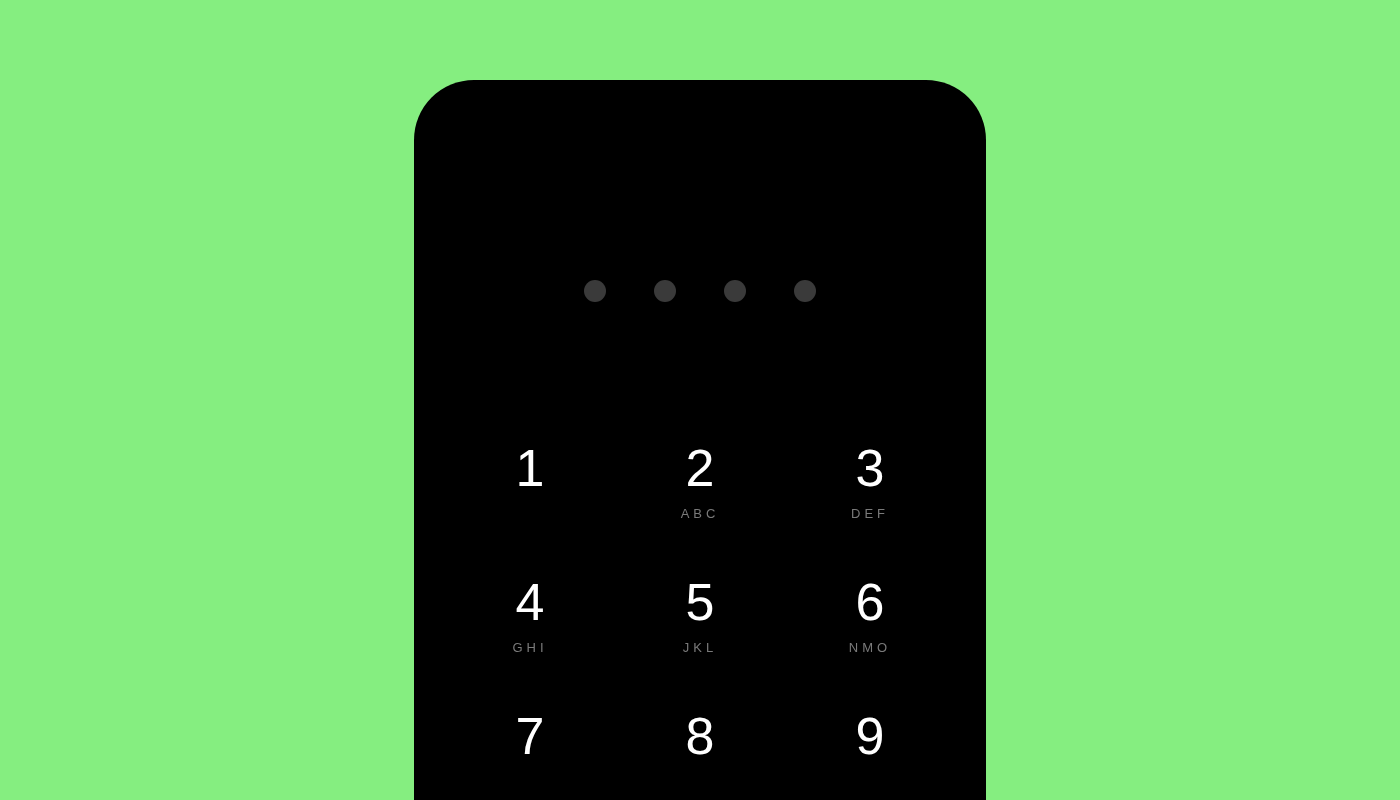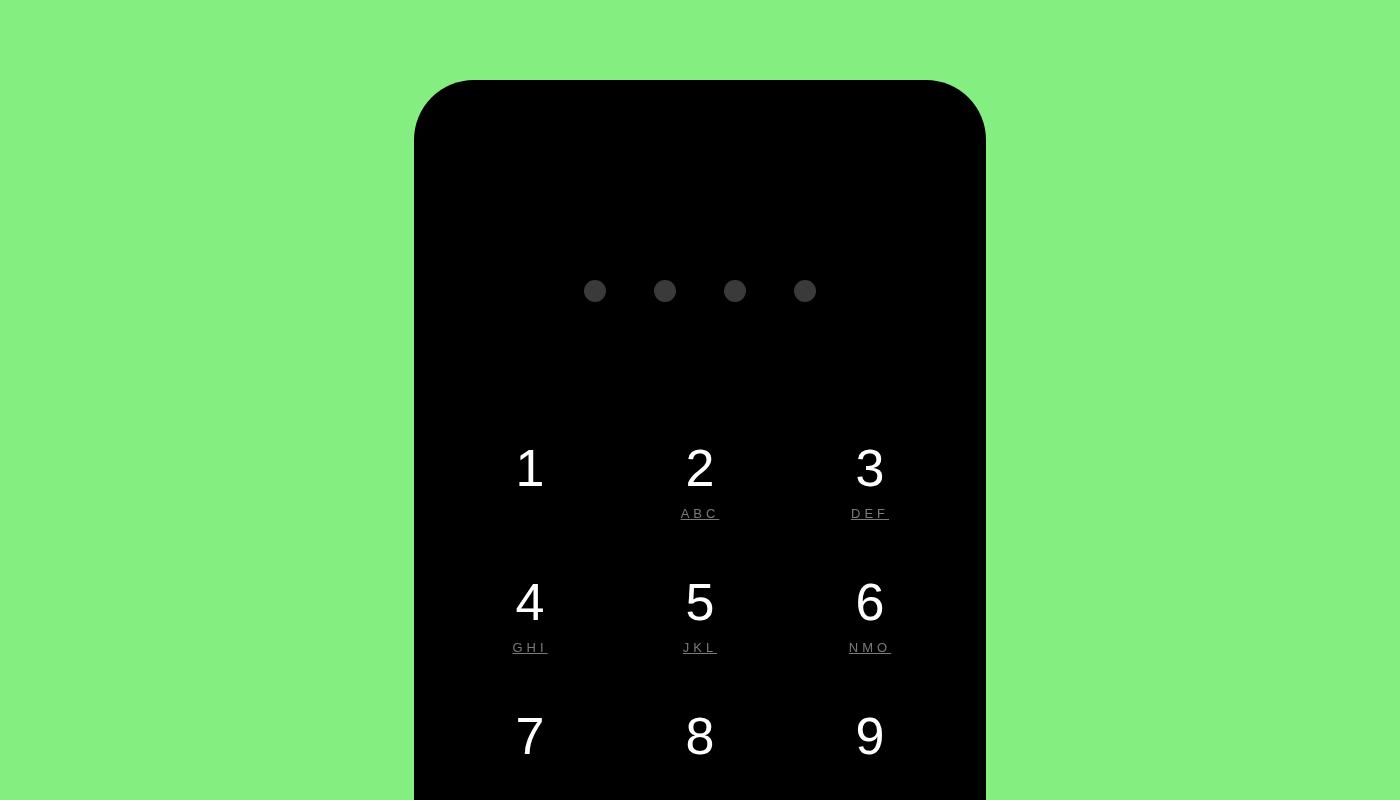--- a/index.html
+++ b/index.html
@@ -54,21 +54,20 @@
     font-weight: 300;
     line-height: 1;
   }
   .key .letters {
     color: #7a7a7a;
     font-size: 13px;
     letter-spacing: 4px;
     margin-top: 12px;
     text-transform: uppercase;
     height: 14px; 
-    text-decoration: underline;
   }
 </style>
 </head>
 <body>
 
 <div class="phone">
   <div class="dots">
     <div class="dot"></div>
     <div class="dot"></div>
     <div class="dot"></div>

